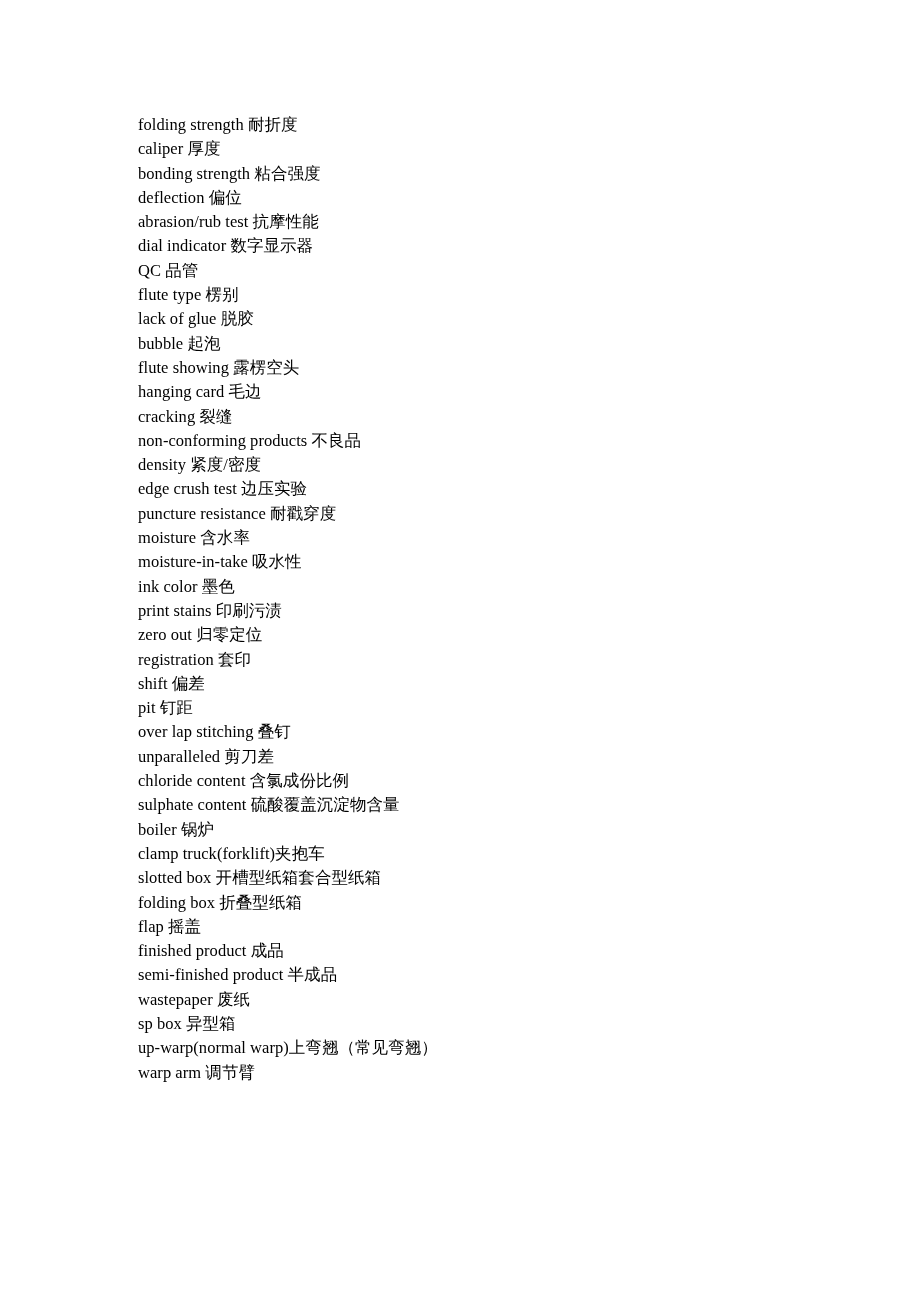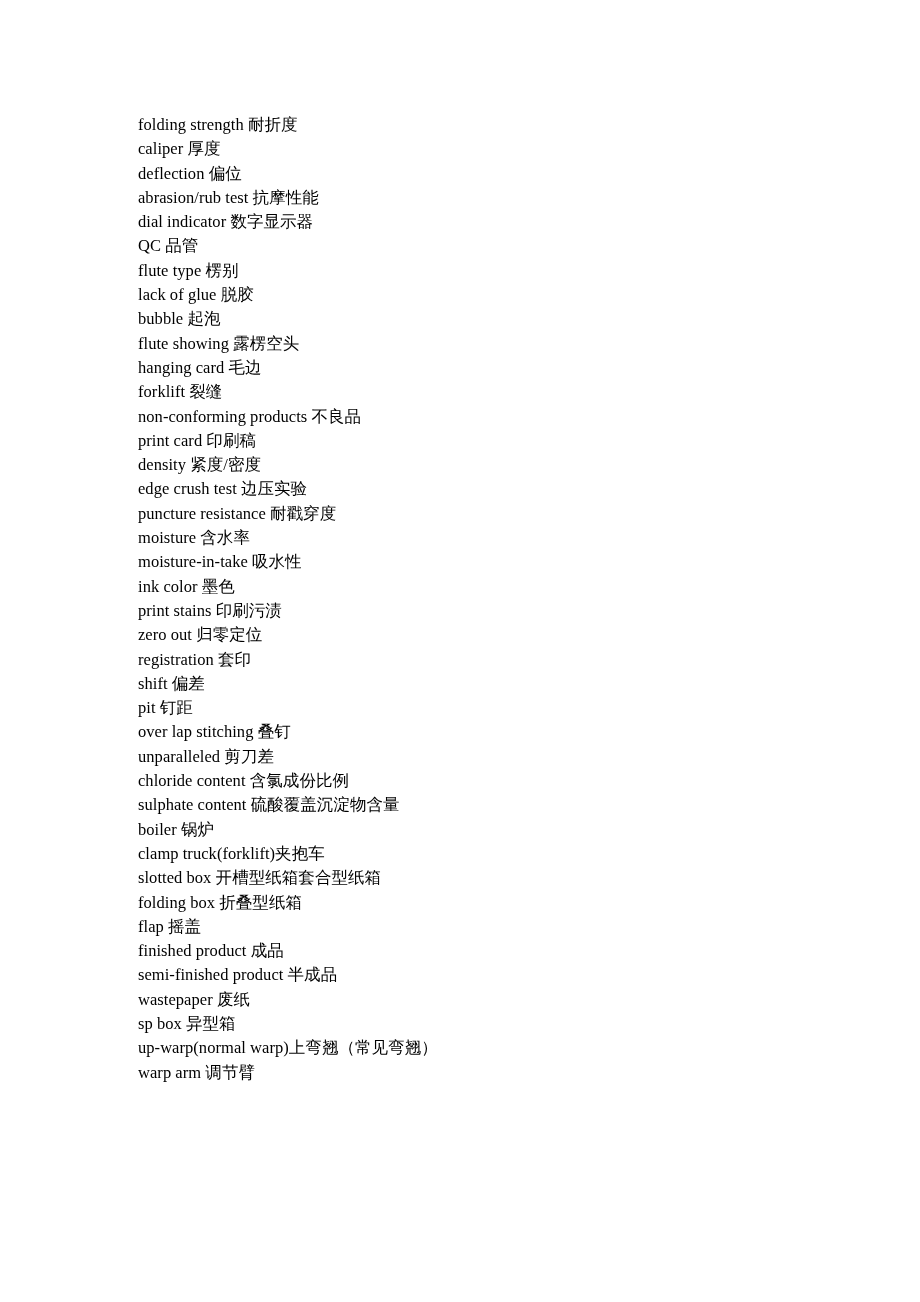--- a/index.html
+++ b/index.html
@@ -44,32 +44,32 @@
   }
 </style>
 </head>
 <body>
 
 <div class="page">
   <div class="content-block">
     <ul class="glossary-list">
         <li class="glossary-entry">folding strength 耐折度</li>
         <li class="glossary-entry">caliper 厚度</li>
+        <li class="glossary-entry">bonding strength 粘合强度</li>
         <li class="glossary-entry">deflection 偏位</li>
         <li class="glossary-entry">abrasion/rub test 抗摩性能</li>
         <li class="glossary-entry">dial indicator 数字显示器</li>
         <li class="glossary-entry">QC 品管</li>
         <li class="glossary-entry">flute type 楞别</li>
         <li class="glossary-entry">lack of glue 脱胶</li>
         <li class="glossary-entry">bubble 起泡</li>
         <li class="glossary-entry">flute showing 露楞空头</li>
         <li class="glossary-entry">hanging card 毛边</li>
-        <li class="glossary-entry">forklift 裂缝</li>
+        <li class="glossary-entry">cracking 裂缝</li>
         <li class="glossary-entry">non-conforming products 不良品</li>
-        <li class="glossary-entry">print card 印刷稿</li>
         <li class="glossary-entry">density 紧度/密度</li>
         <li class="glossary-entry">edge crush test 边压实验</li>
         <li class="glossary-entry">puncture resistance 耐戳穿度</li>
         <li class="glossary-entry">moisture 含水率</li>
         <li class="glossary-entry">moisture-in-take 吸水性</li>
         <li class="glossary-entry">ink color 墨色</li>
         <li class="glossary-entry">print stains 印刷污渍</li>
         <li class="glossary-entry">zero out 归零定位</li>
         <li class="glossary-entry">registration 套印</li>
         <li class="glossary-entry">shift 偏差</li>

